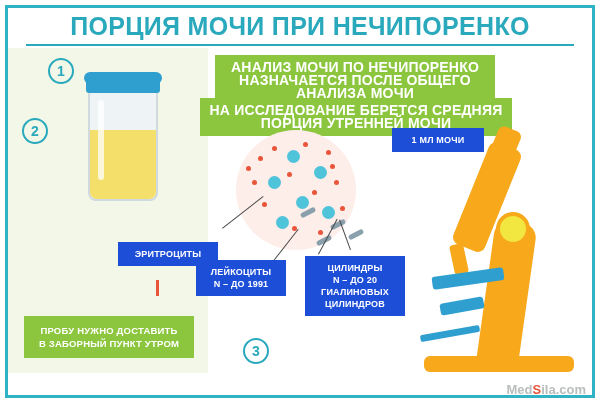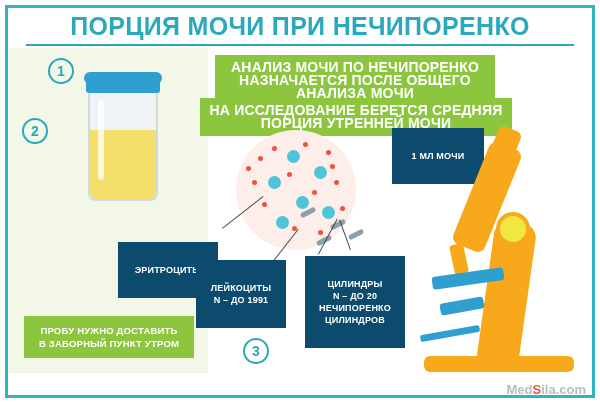--- a/index.html
+++ b/index.html
@@ -156,27 +156,27 @@
     padding: 6px 8px;
     box-sizing: border-box;
     letter-spacing: 0.2px;
   }
   #banner-1 { left: 215px; top: 55px; width: 280px; }
   #banner-2 { left: 200px; top: 98px; width: 312px; }
 
   
   .blue-label {
     position: absolute;
-    background: #0c4a6e;
+    background: #1d4ed8;
     color: #ffffff;
     font-size: 9px;
     font-weight: bold;
     text-align: center;
     line-height: 12px;
-    padding: 22px 6px;
+    padding: 6px 6px;
     box-sizing: border-box;
     letter-spacing: 0.2px;
   }
   #label-ml { left: 392px; top: 128px; width: 92px; }
   #label-ery { left: 118px; top: 222px; width: 100px; margin-top: 20px; }
   #label-leu { left: 196px; top: 260px; width: 90px; }
   #label-cyl { left: 305px; top: 256px; width: 100px; }
   #label-note {
     left: 24px; top: 316px; width: 170px;
     background: #8cc63e; font-size: 9.5px; line-height: 13px; padding: 8px 6px;
@@ -415,21 +415,21 @@
   </div>
 
   <div class="blue-label" id="label-leu">
     <div>ЛЕЙКОЦИТЫ</div>
     <div>N – ДО 1991</div>
   </div>
 
   <div class="blue-label" id="label-cyl">
     <div>ЦИЛИНДРЫ</div>
     <div>N – ДО 20</div>
-    <div>НЕЧИПОРЕНКО</div>
+    <div>ГИАЛИНОВЫХ</div>
     <div>ЦИЛИНДРОВ</div>
   </div>
 
   <div class="blue-label" id="label-note">
     <div>ПРОБУ НУЖНО ДОСТАВИТЬ</div>
     <div>В ЗАБОРНЫЙ ПУНКТ УТРОМ</div>
   </div>
 
   <div class="ms-arm"></div>
   <div class="ms-tube"></div>

